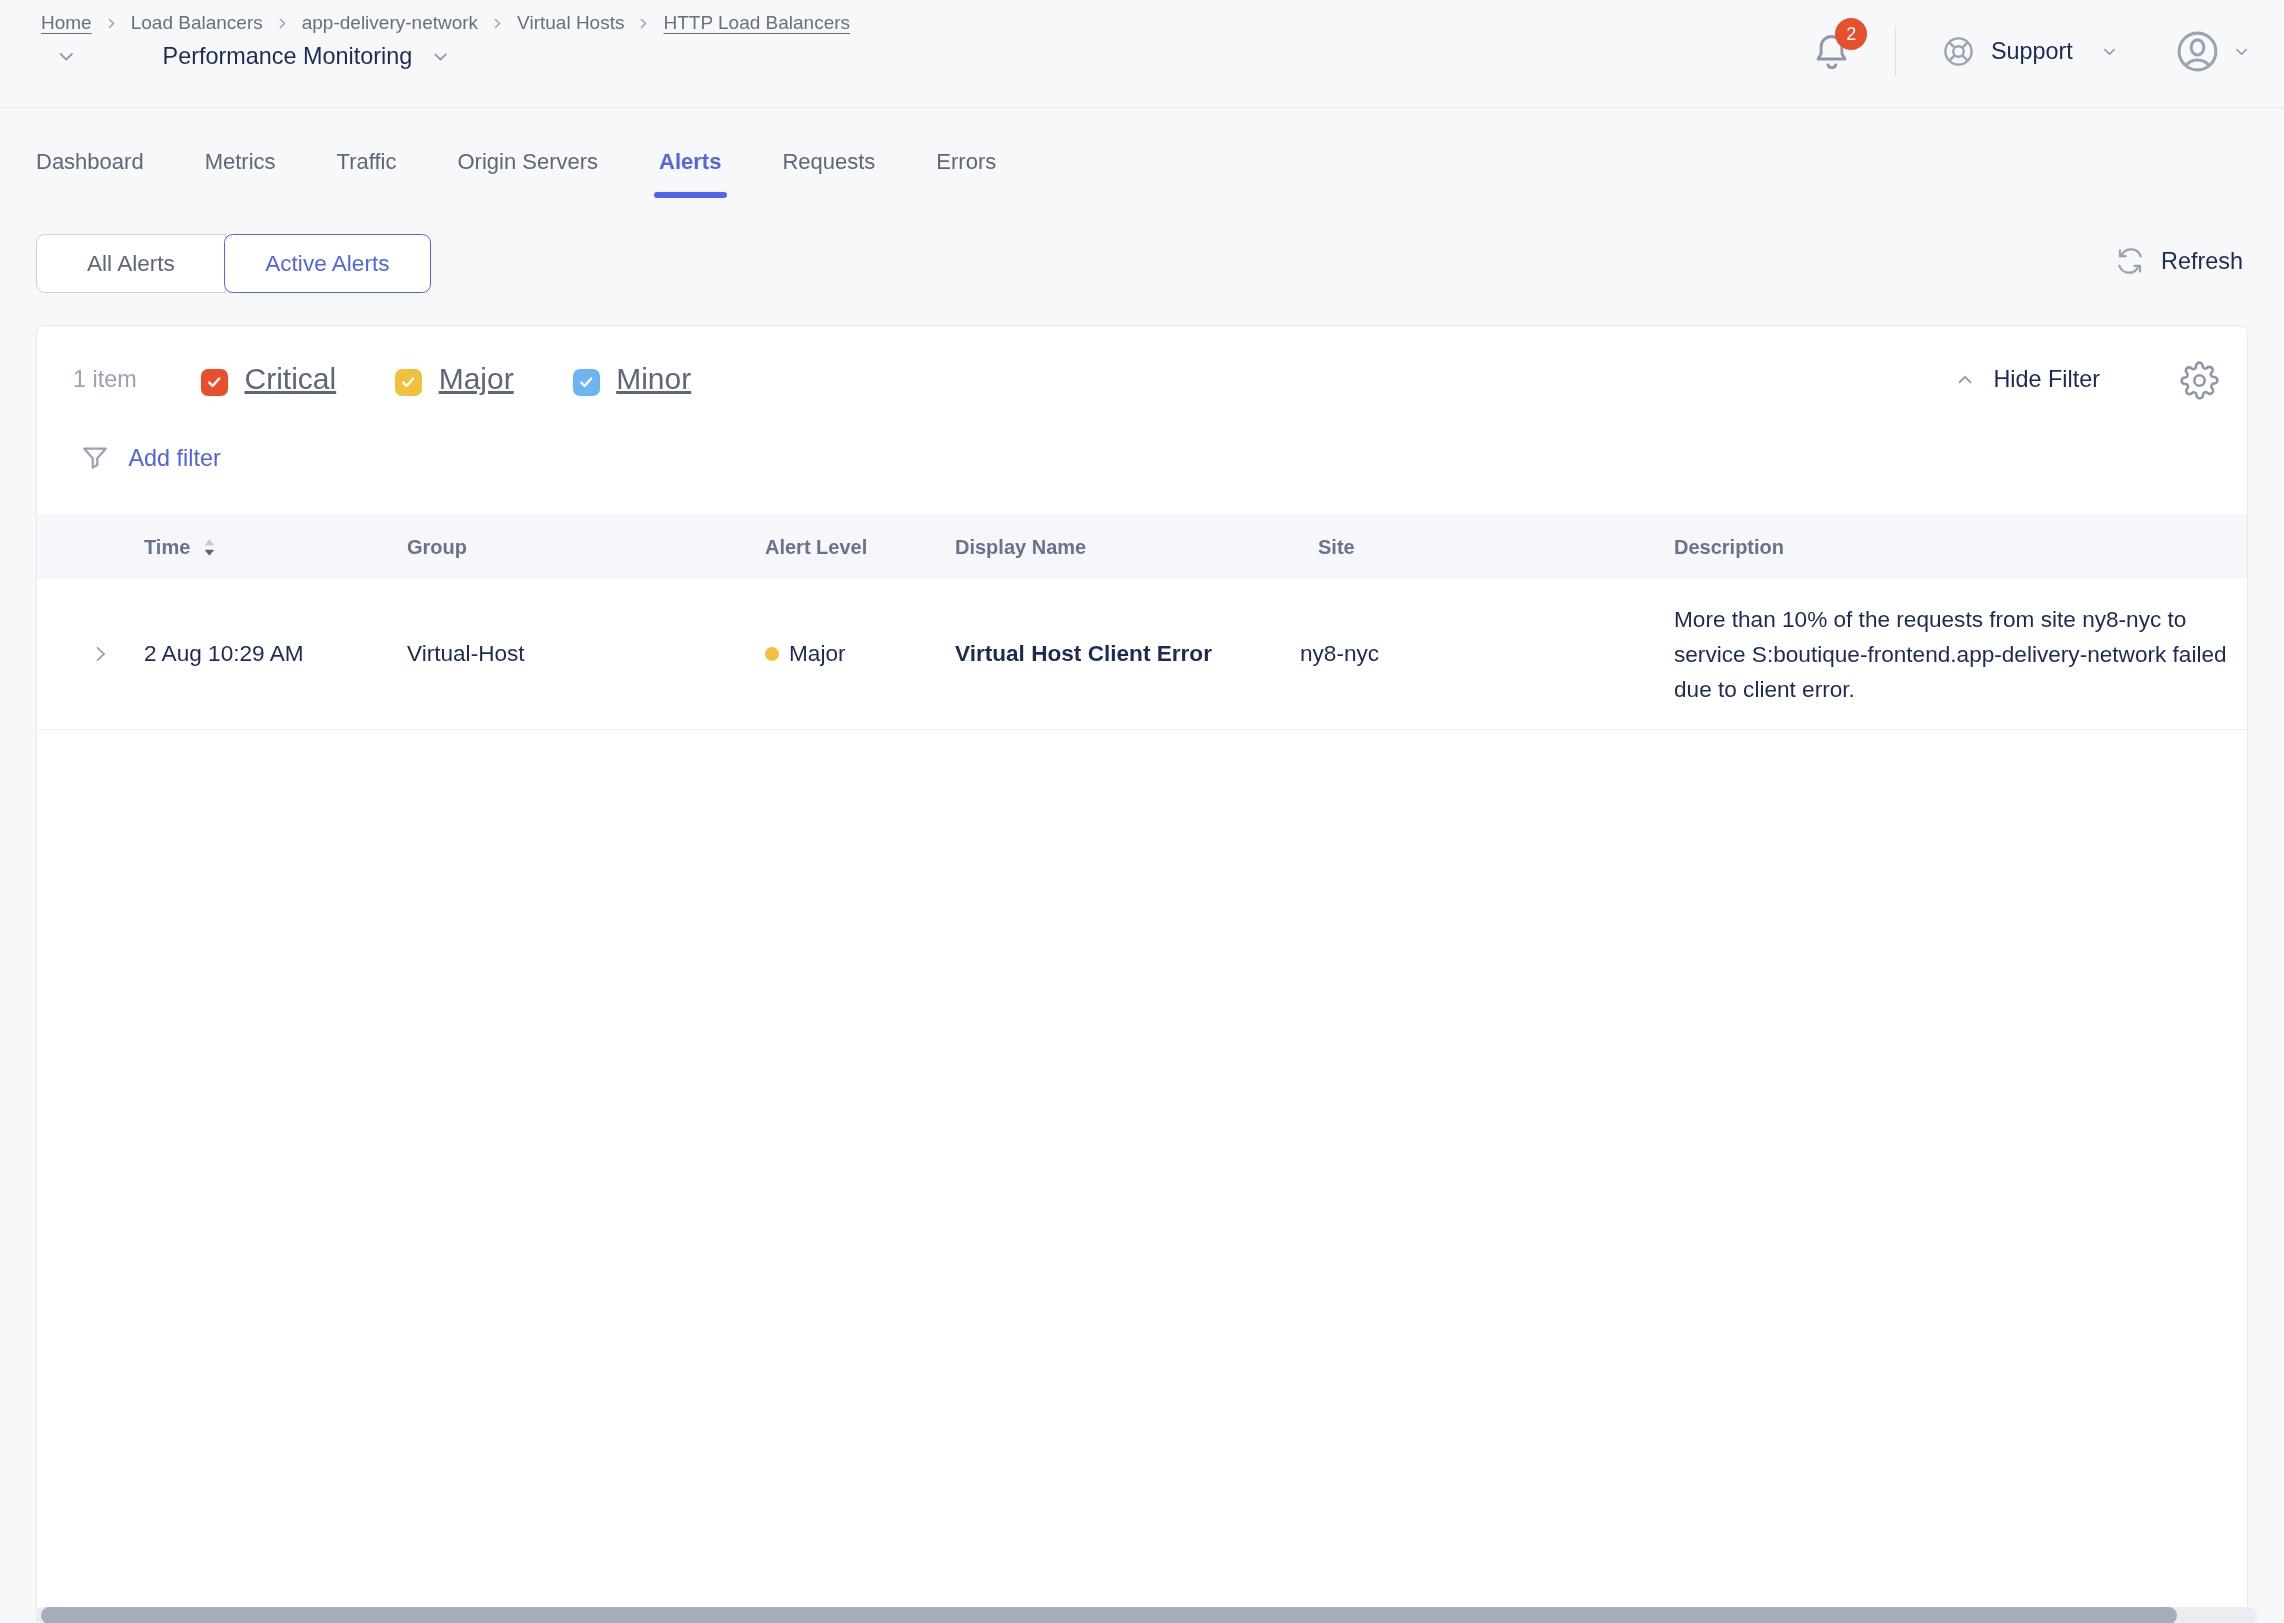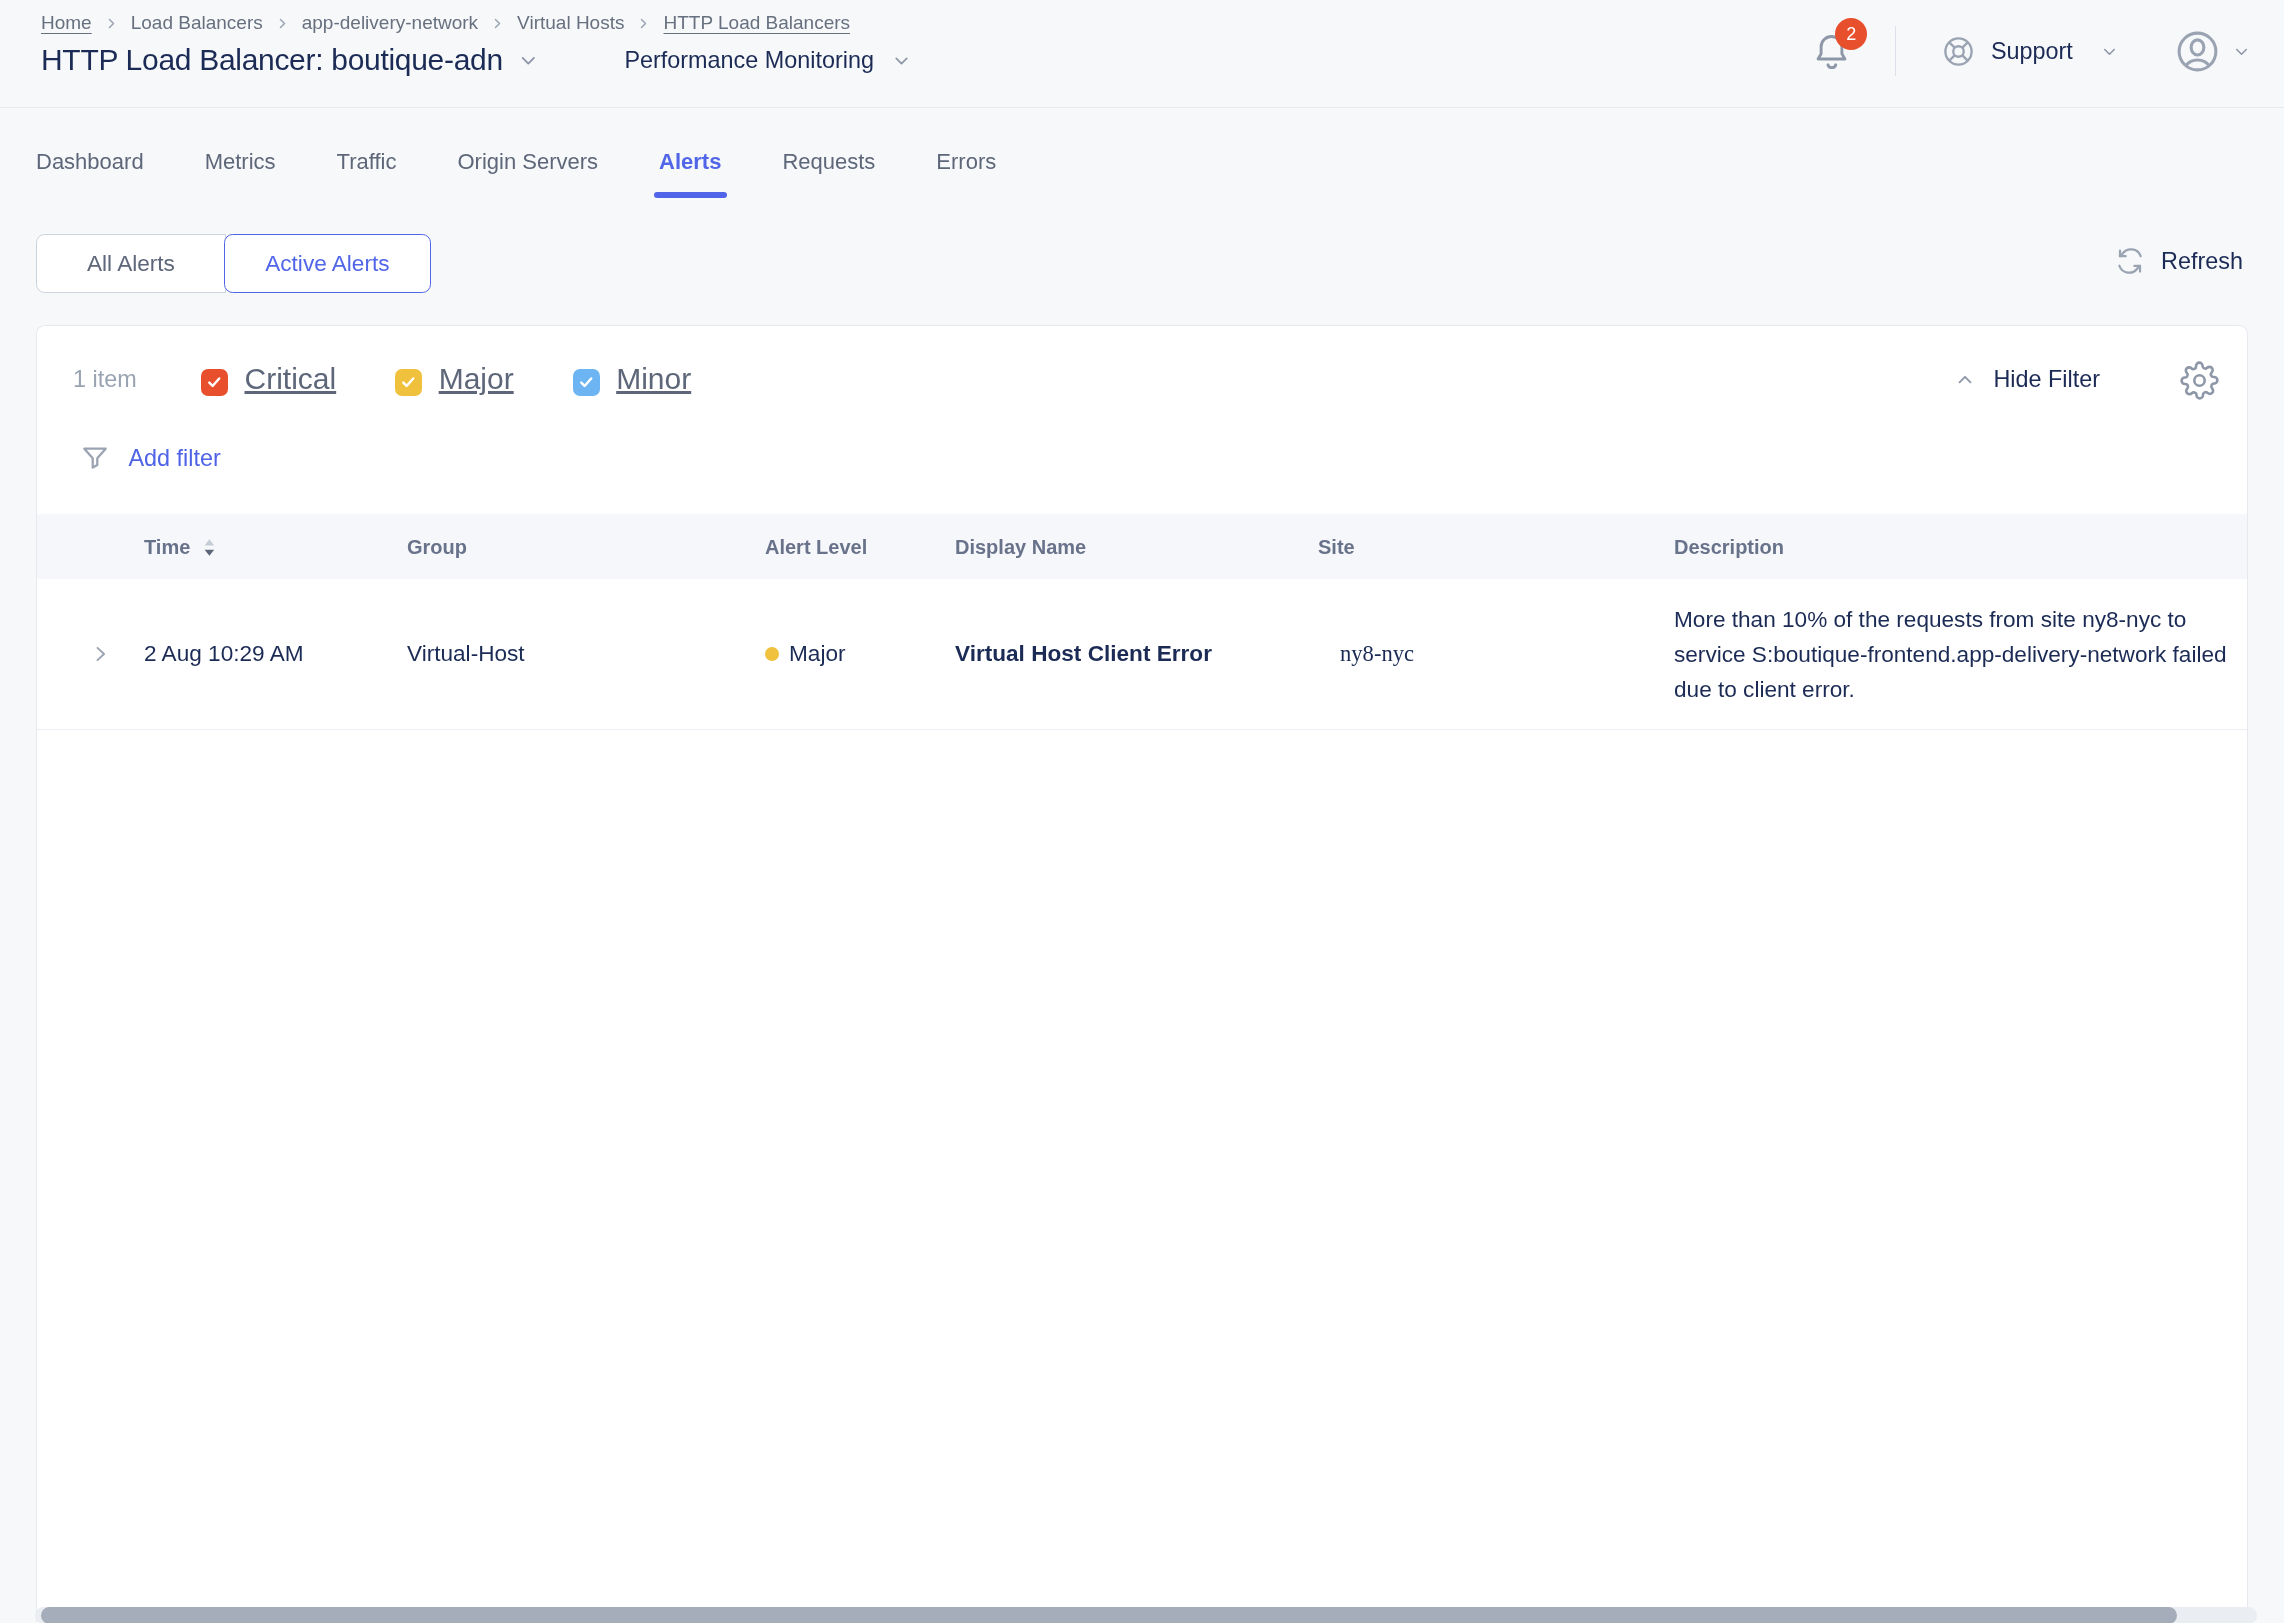--- a/index.html
+++ b/index.html
@@ -103,21 +103,21 @@
 
   .trow { position:absolute; left:0; right:0; top:253px; height:151px; border-bottom:0.9px solid #eceef3;
           font-size:22.6px; color:#1b2b55; cursor:pointer; }
   .td { position:absolute; top:50%; transform:translateY(-50%); white-space:nowrap; }
   .expander { left:52px; width:22.6px; height:22.6px; color:#9aa3b2; }
   .td-time    { left:107px; }
   .td-group   { left:370px; }
   .dot { left:728px; width:14px; height:14px; border-radius:50%; background:#f0c13d; }
   .td-level   { left:752px; }
   .td-display { left:918px;font-weight:bold; }
-  .td-site    { left:1303px;font-family:Liberation Serif, serif; }
+  .td-site    { left:1263px; }
   .td-desc { position:absolute; left:1637px; top:22.6px; width:585px; line-height:35px; white-space:normal; }
 
   
   .hscrollbar { position:absolute; left:35px; right:27px; top:1607px; height:16.5px;
                 background:#eaedf2; border-radius:8.7px; }
   .hthumb { position:absolute; left:6px; top:0; width:2136px; height:16.5px;
             background:#a5acba; border-radius:8.7px; cursor:pointer; }
 </style>
 </head>
 <body>
@@ -140,21 +140,20 @@
           <path d="M5.5 3l5 5-5 5"></path>
         </svg>
       <span class="crumb">Virtual Hosts</span>
       <svg class="sep-icon" viewBox="0 0 16 16" fill="none" stroke="currentColor" stroke-width="1.8" stroke-linecap="round" stroke-linejoin="round">
           <path d="M5.5 3l5 5-5 5"></path>
         </svg>
       <span class="crumb link">HTTP Load Balancers</span>
     </nav>
 
     <div class="title-row">
-      <h1 class="page-title">HTTP Load Balancer: boutique-adn</h1>
       <svg class="caret-btn" viewBox="0 0 24 24" fill="none" stroke="currentColor" stroke-width="2" stroke-linecap="round" stroke-linejoin="round">
           <path d="M6 9.5l6 6 6-6"></path>
         </svg>
       <div class="view-selector">
         <span>Performance Monitoring</span>
         <svg class="caret" viewBox="0 0 24 24" fill="none" stroke="currentColor" stroke-width="2" stroke-linecap="round" stroke-linejoin="round">
             <path d="M6 9.5l6 6 6-6"></path>
           </svg>
       </div>
     </div>

